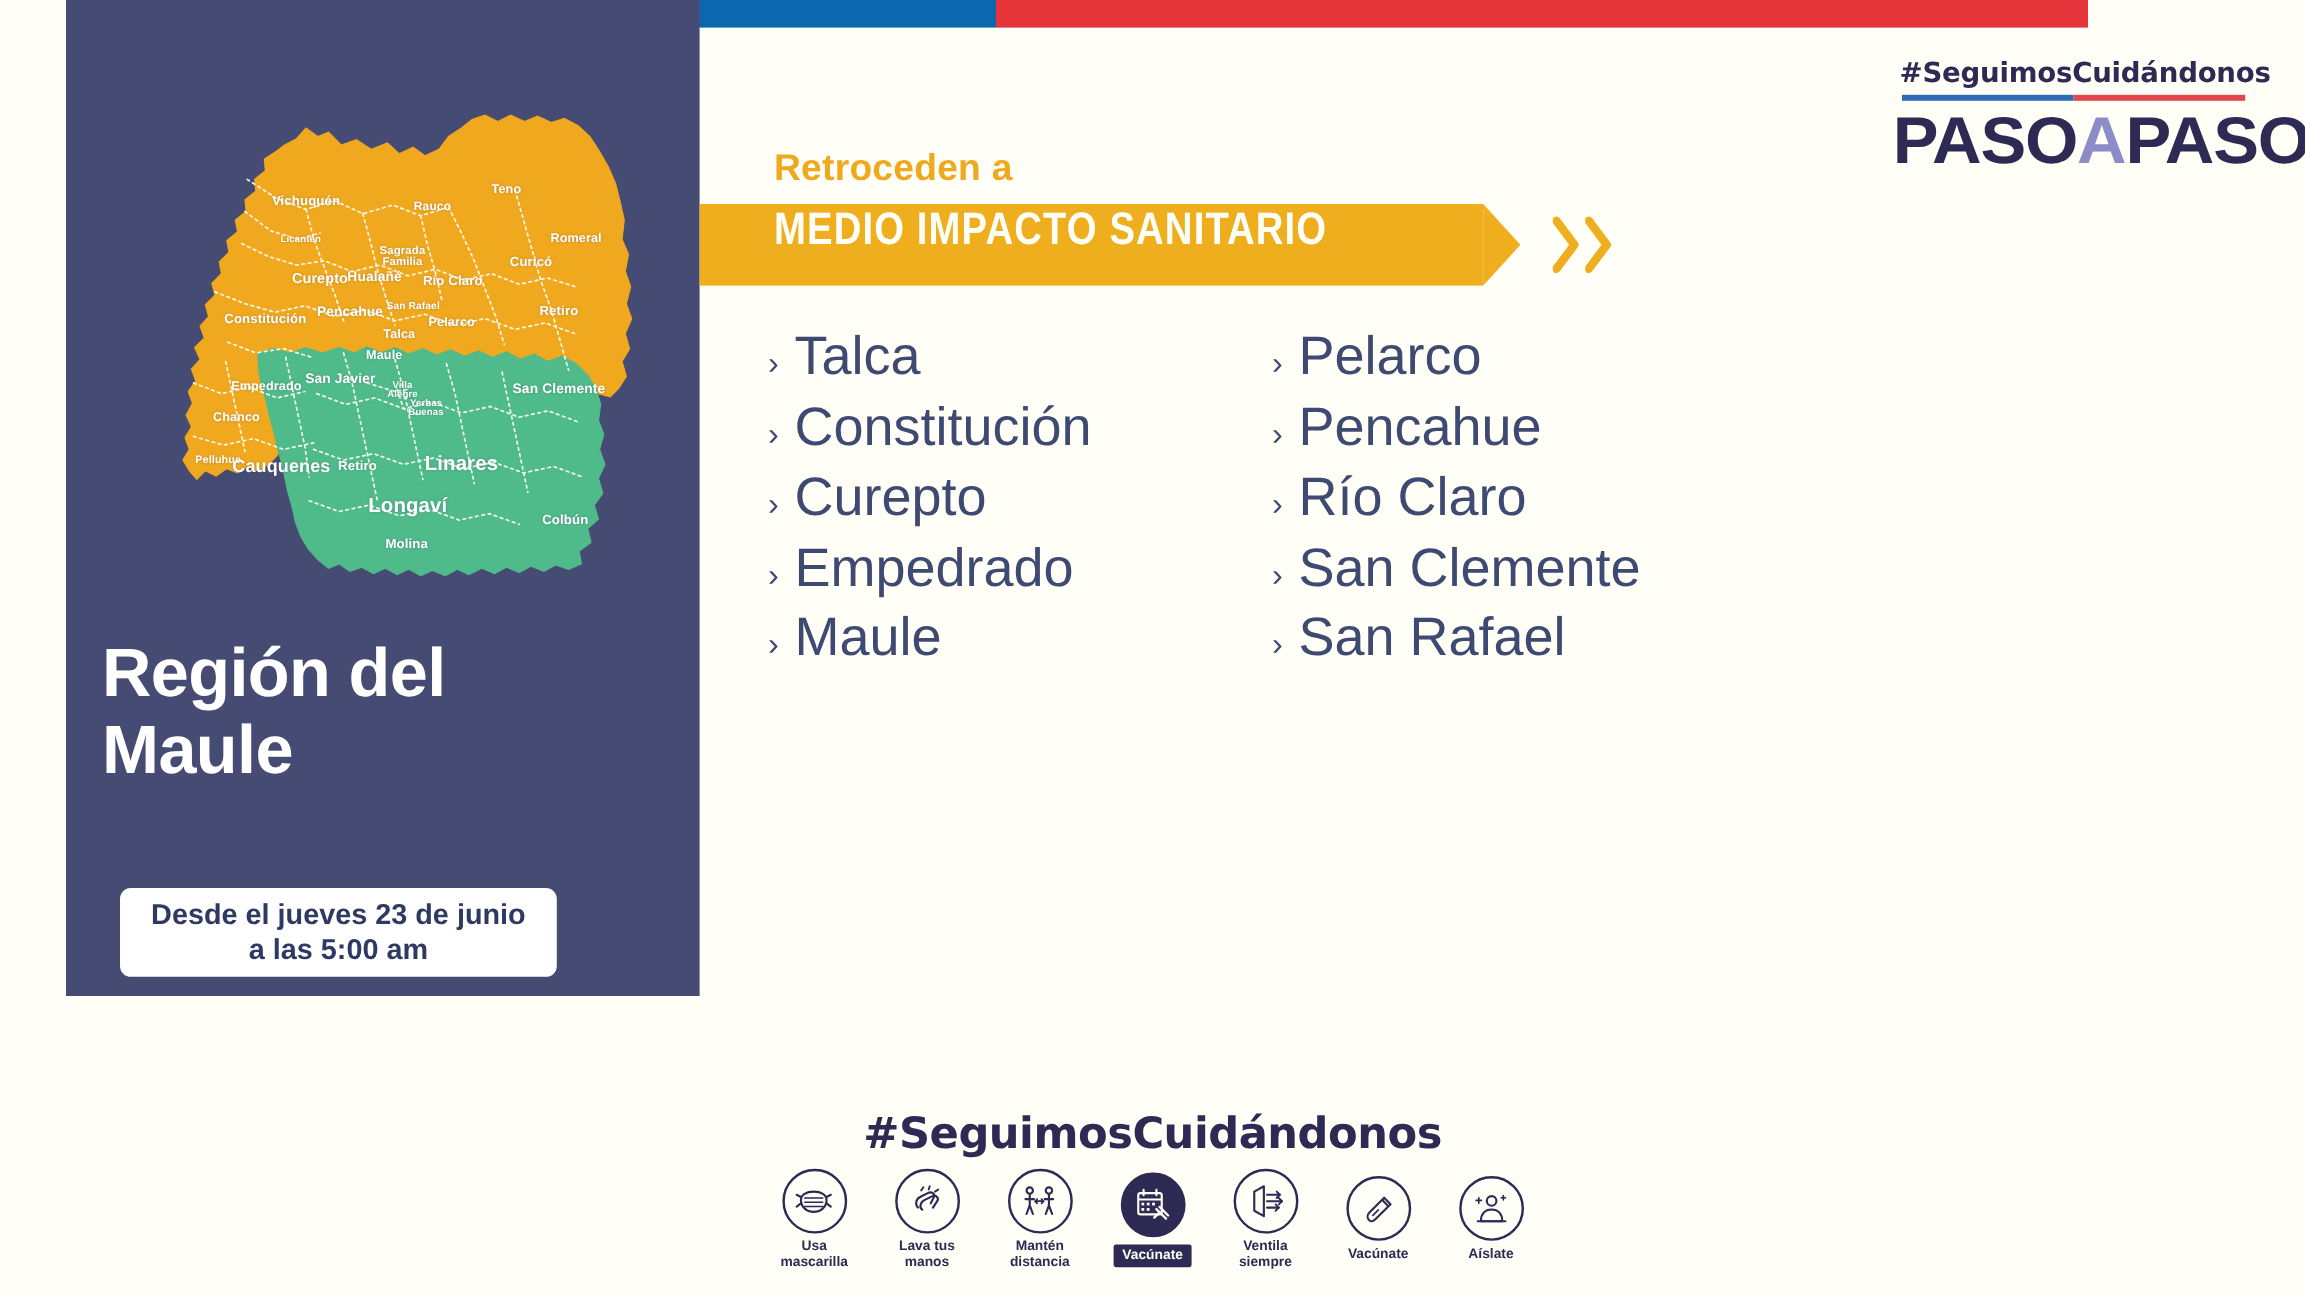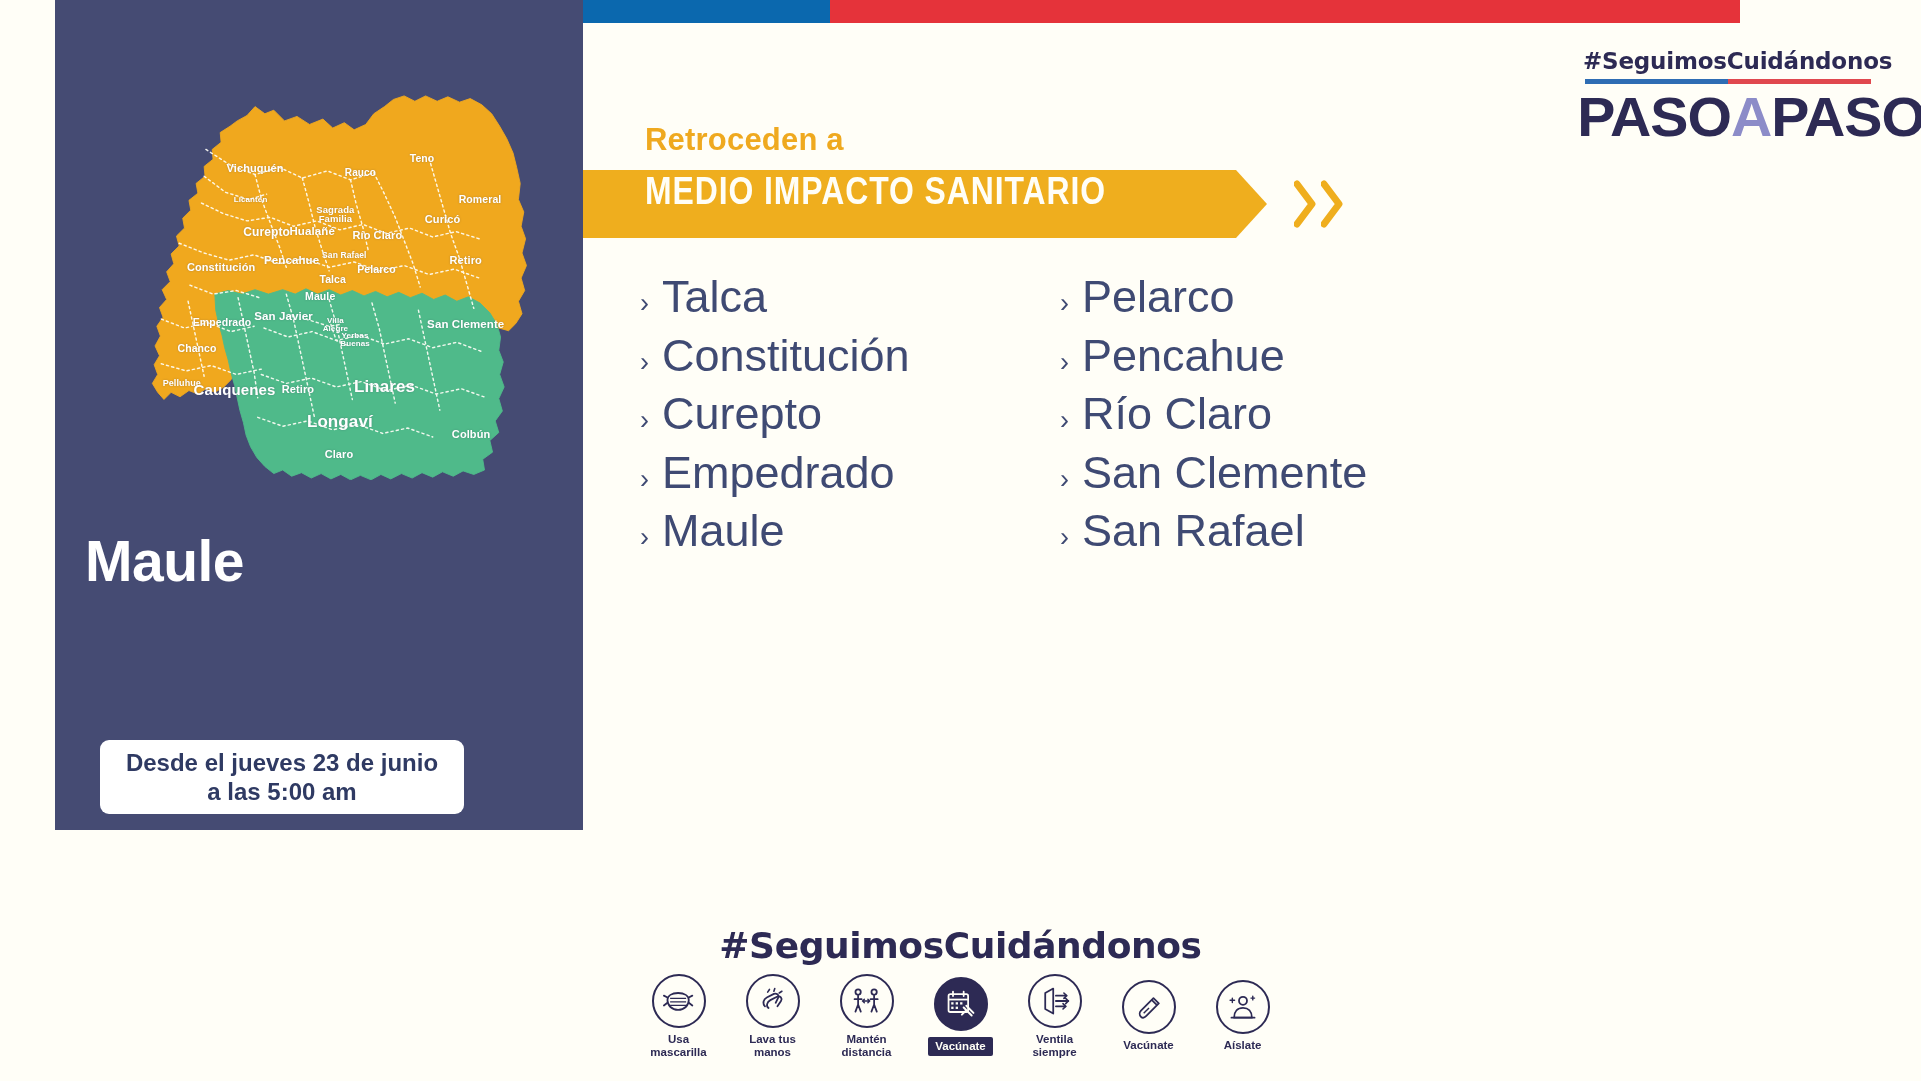--- a/index.html
+++ b/index.html
@@ -215,25 +215,26 @@
 Buenas</div>
         <div class="map-label" style="left: 78.75%; top: 63.1915%; font-size: 11.5px;">San Clemente</div>
         <div class="map-label" style="left: 30%; top: 62.3404%; font-size: 10.5px;">Empedrado</div>
         <div class="map-label" style="left: 25%; top: 68.5106%; font-size: 10.5px;">Chanco</div>
         <div class="map-label" style="left: 21.9643%; top: 76.8085%; font-size: 9px;">Pelluhue</div>
         <div class="map-label" style="left: 32.5%; top: 78.2979%; font-size: 15px;">Cauquenes</div>
         <div class="map-label" style="left: 45.1786%; top: 78.2979%; font-size: 11px;">Retiro</div>
         <div class="map-label" style="left: 62.5%; top: 77.6596%; font-size: 17px;">Linares</div>
         <div class="map-label" style="left: 53.5714%; top: 82.9787%; font-size: 17px; margin-top: 12px;">Longaví</div>
         <div class="map-label" style="left: 79.8214%; top: 89.1489%; font-size: 11px;">Colbún</div>
-        <div class="map-label" style="left: 53.3929%; top: 93.8298%; font-size: 11px;">Claro</div>
+        <div class="map-label" style="left: 53.3929%; top: 93.8298%; font-size: 11px;">Molina</div>
       </div>
   </div>
 
   <div class="region-title">
+    <div>Región del</div>
     <div>Maule</div>
   </div>
 
   <div class="date-pill">
     <span style="white-space:pre-line;">Desde el jueves 23 de junio
 a las 5:00 am</span>
   </div>
 
   <div class="retroceden">Retroceden a</div>
 

